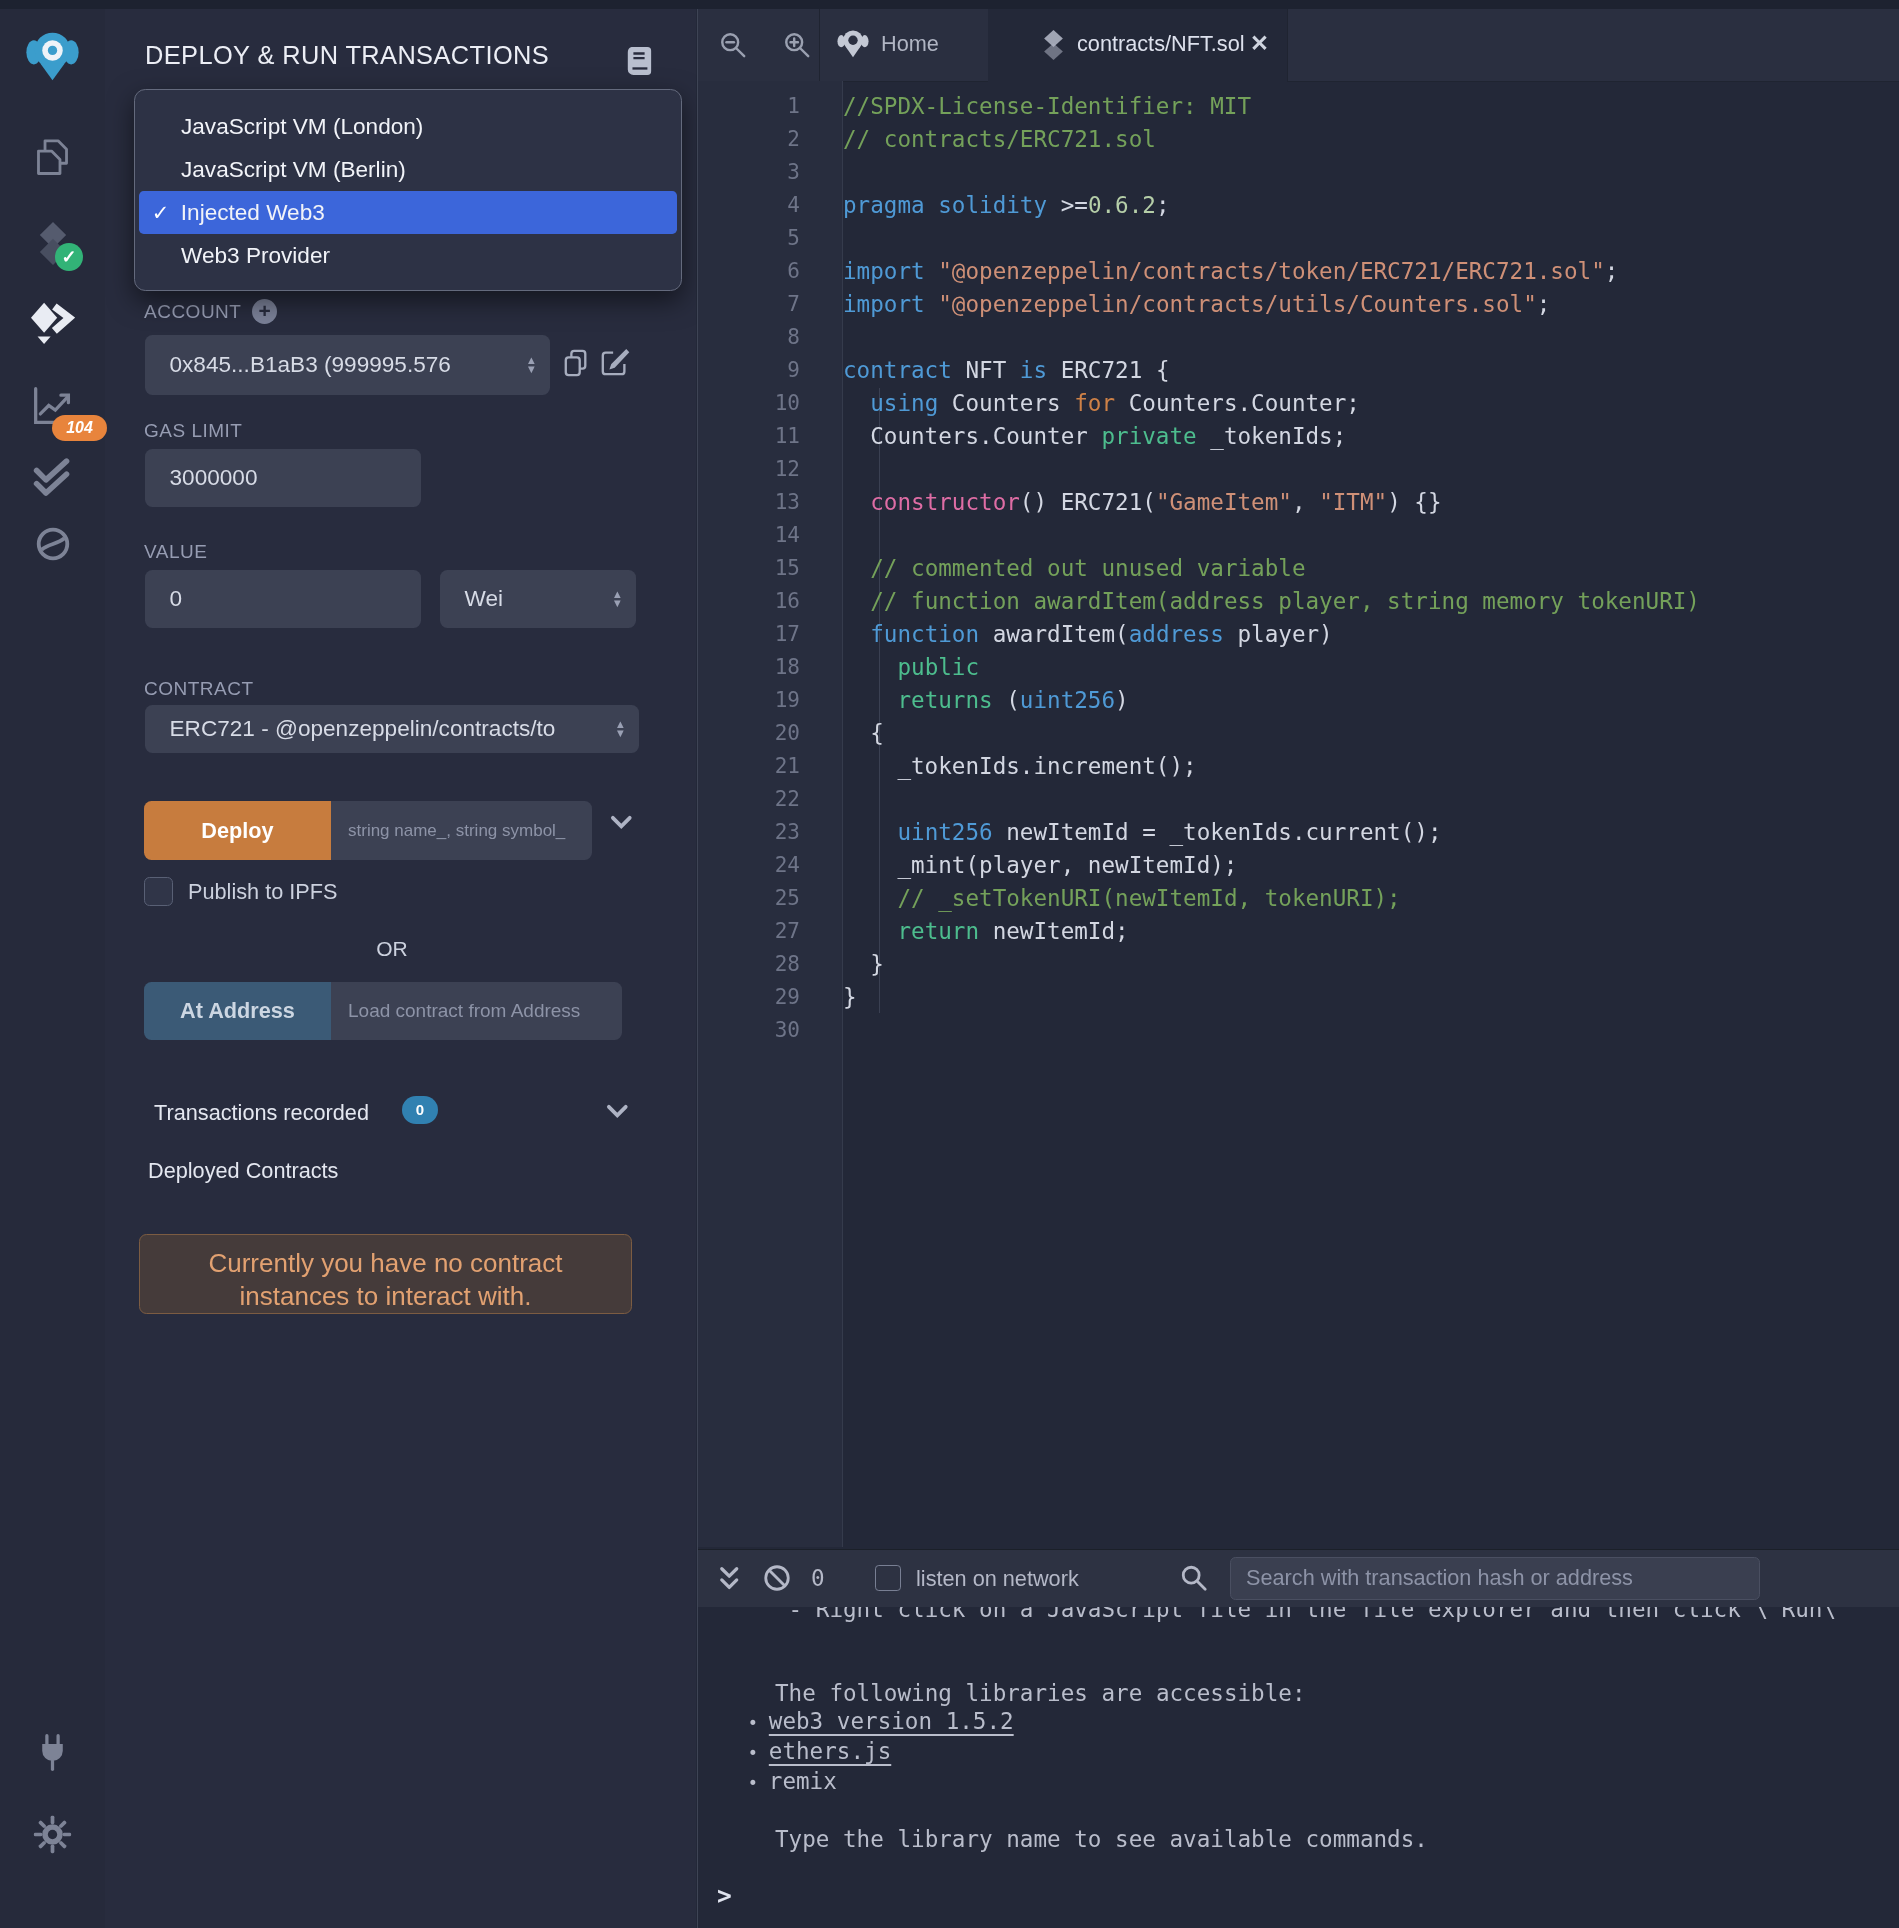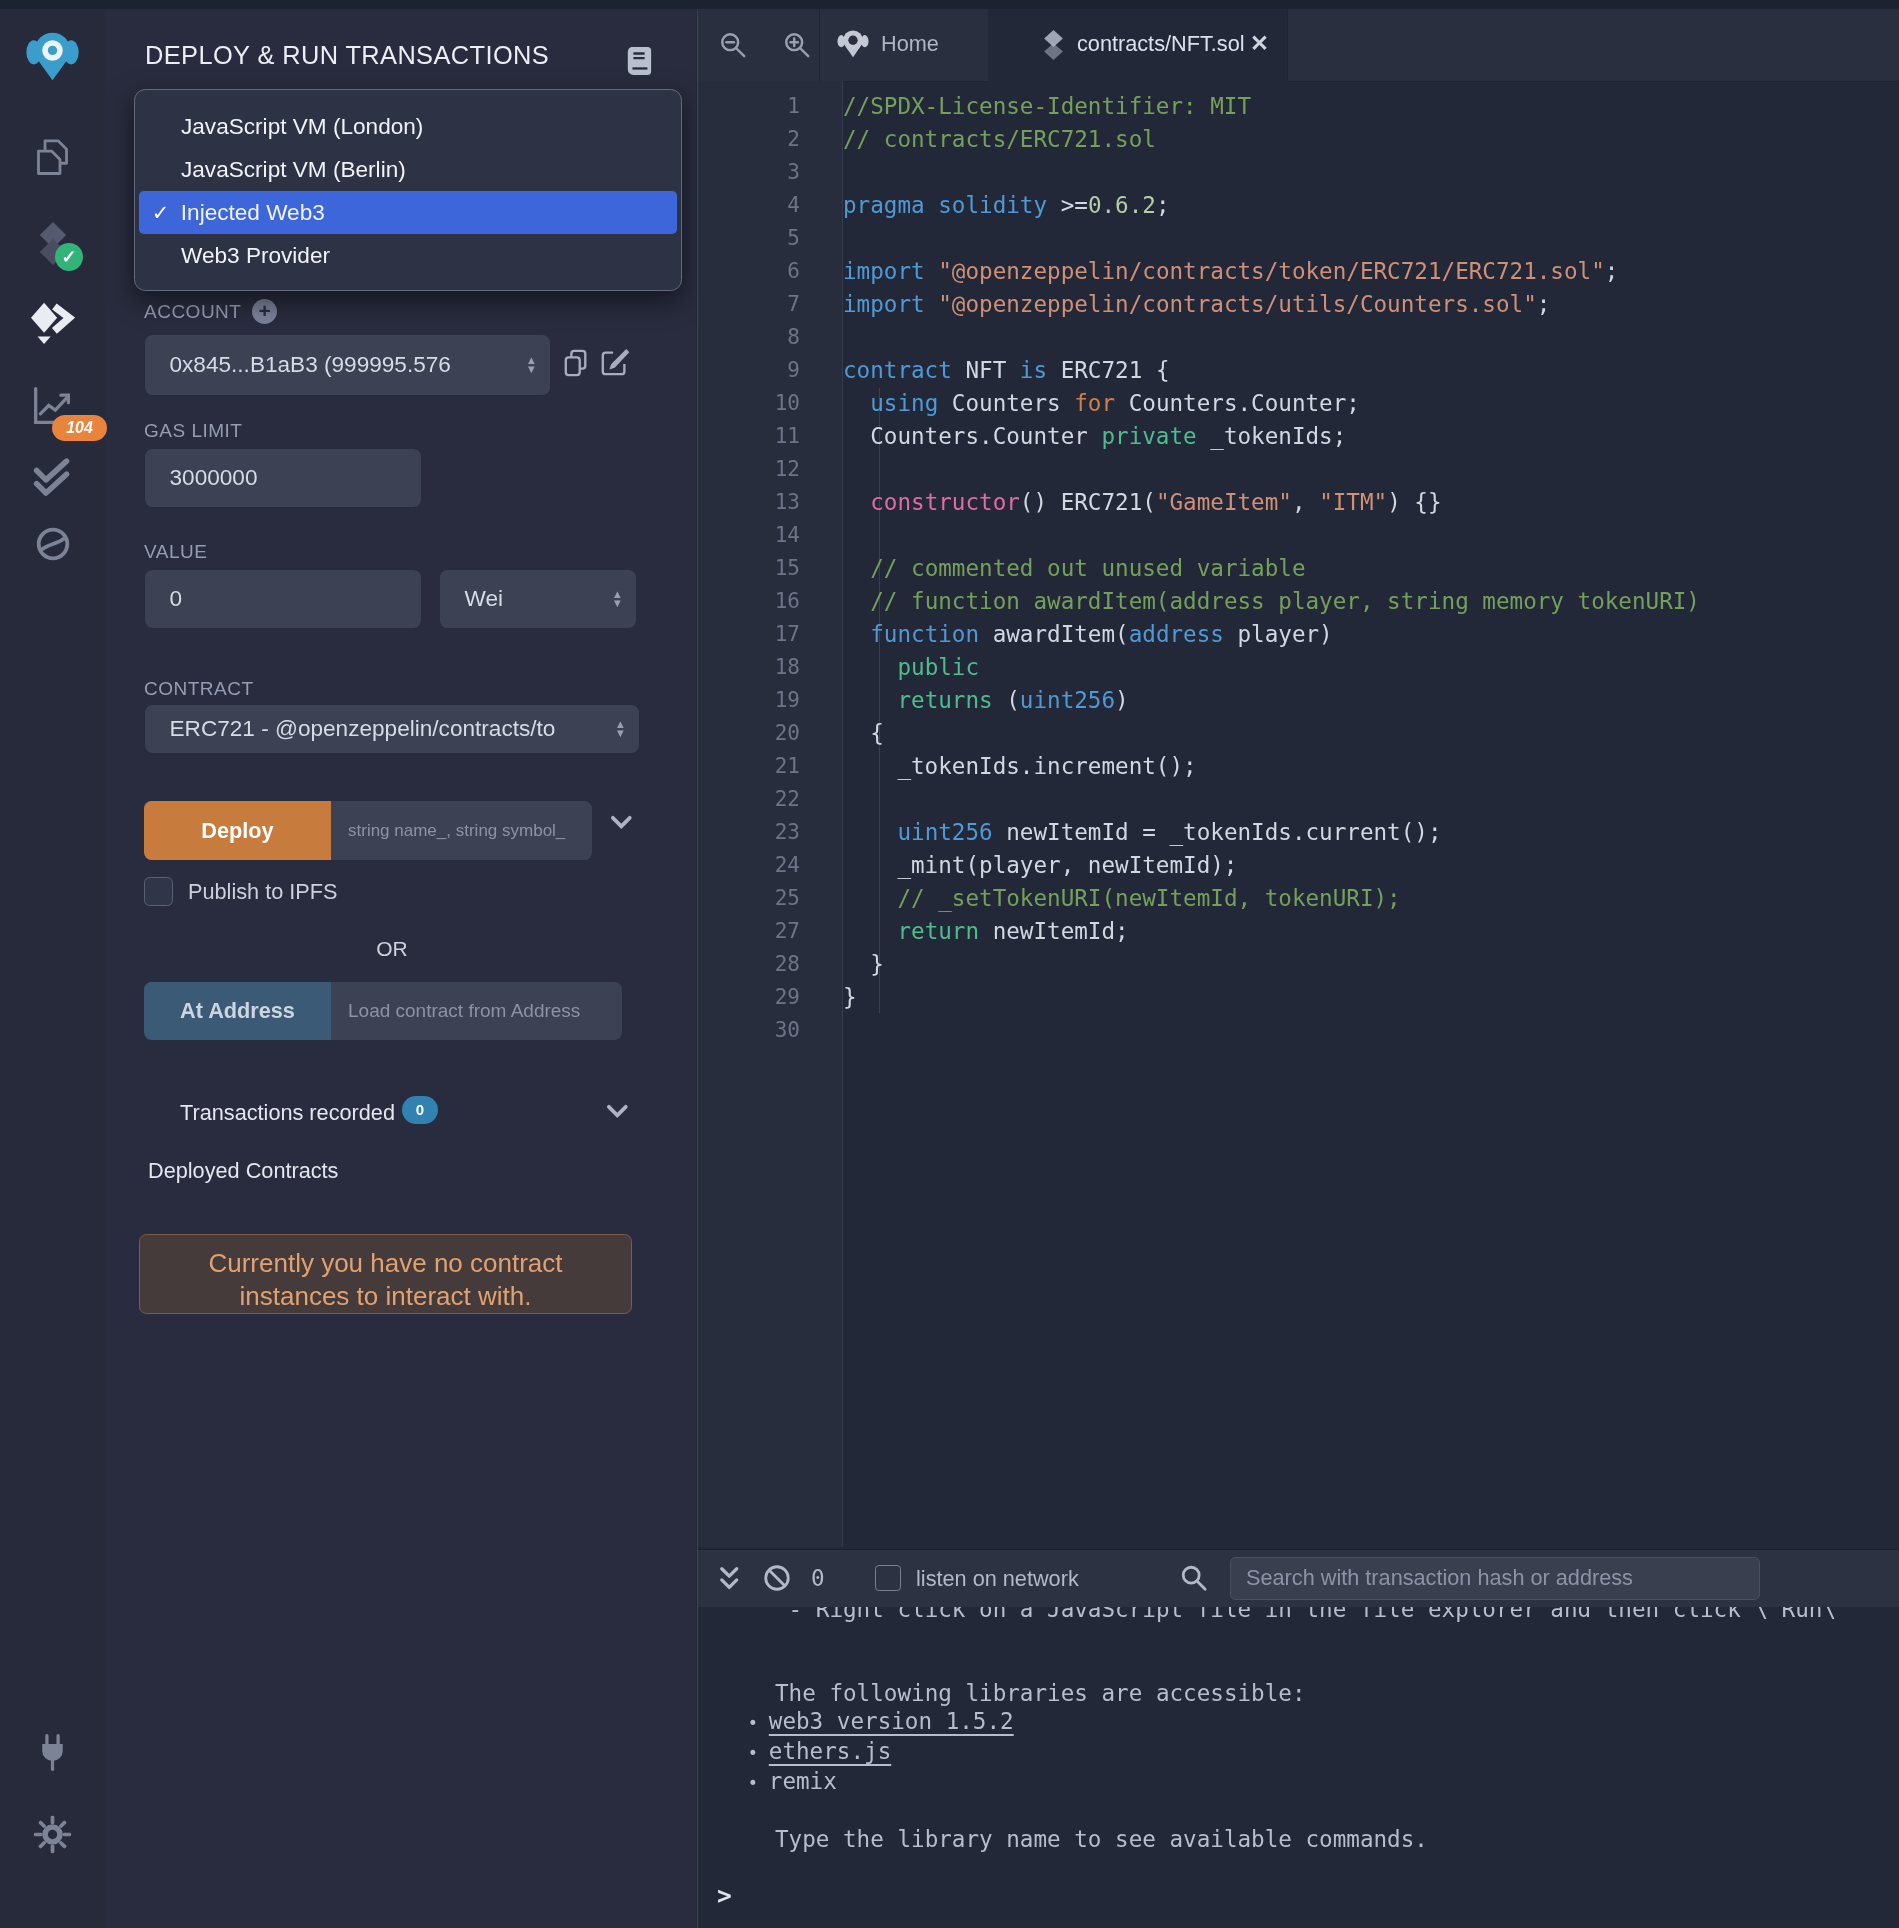--- a/index.html
+++ b/index.html
@@ -56,21 +56,21 @@
   #publish-check { left:39px; top:877px; width:29px; height:29px; border:1.9px solid #596075; border-radius:5.6px; background:#303548; }
   #publish-label { left:83px; top:879px; font-size:21.7px; color:#ccd1de; }
   #or-label { left:39px; top:937px; width:496px; text-align:center; font-size:21px; color:#ccd1de; }
 
   #ataddr-btn { left:39px; top:982px; width:187px; height:58px; background:#3b5a76; border-radius:7.5px 0 0 7.5px;
     color:#ccd6e2; font-size:21.7px; font-weight:bold; display:flex; align-items:center; justify-content:center; }
   #ataddr-input { left:226px; top:982px; width:291px; height:58px; border-radius:0 7.5px 7.5px 0;
     background:#3c4153; border:none; outline:none; padding-left:17px; font-size:19px; color:#d7dbe6;
     font-family:"Liberation Sans", sans-serif; }
 
-  #tx-label { left:49px; top:1100px; font-size:21.7px; color:#e4e7f0;margin-left:26px; }
+  #tx-label { left:49px; top:1100px; font-size:21.7px; color:#e4e7f0; }
   #tx-badge { left:297px; top:1096px; width:36px; height:28px; border-radius:14px; background:#3181b1;
     color:#fff; font-size:15px; font-weight:bold; text-align:center; line-height:28px; }
   #tx-chevron { left:501px; top:1104px; }
   #deployed-label { left:43px; top:1158px; font-size:21.7px; color:#e4e7f0; }
 
   #warn-box { left:34px; top:1234px; width:493px; height:80px; background:#453b3a; border:0.9px solid #7c5c42;
     border-radius:7.5px; color:#e2a171; font-size:26px; line-height:33px; text-align:center; padding-top:12.2px; }
 
   
   #main { left:697px; top:0; width:1202px; height:1928px; background:#232838; border-left:0.9px solid #3e4455; z-index:4; }

